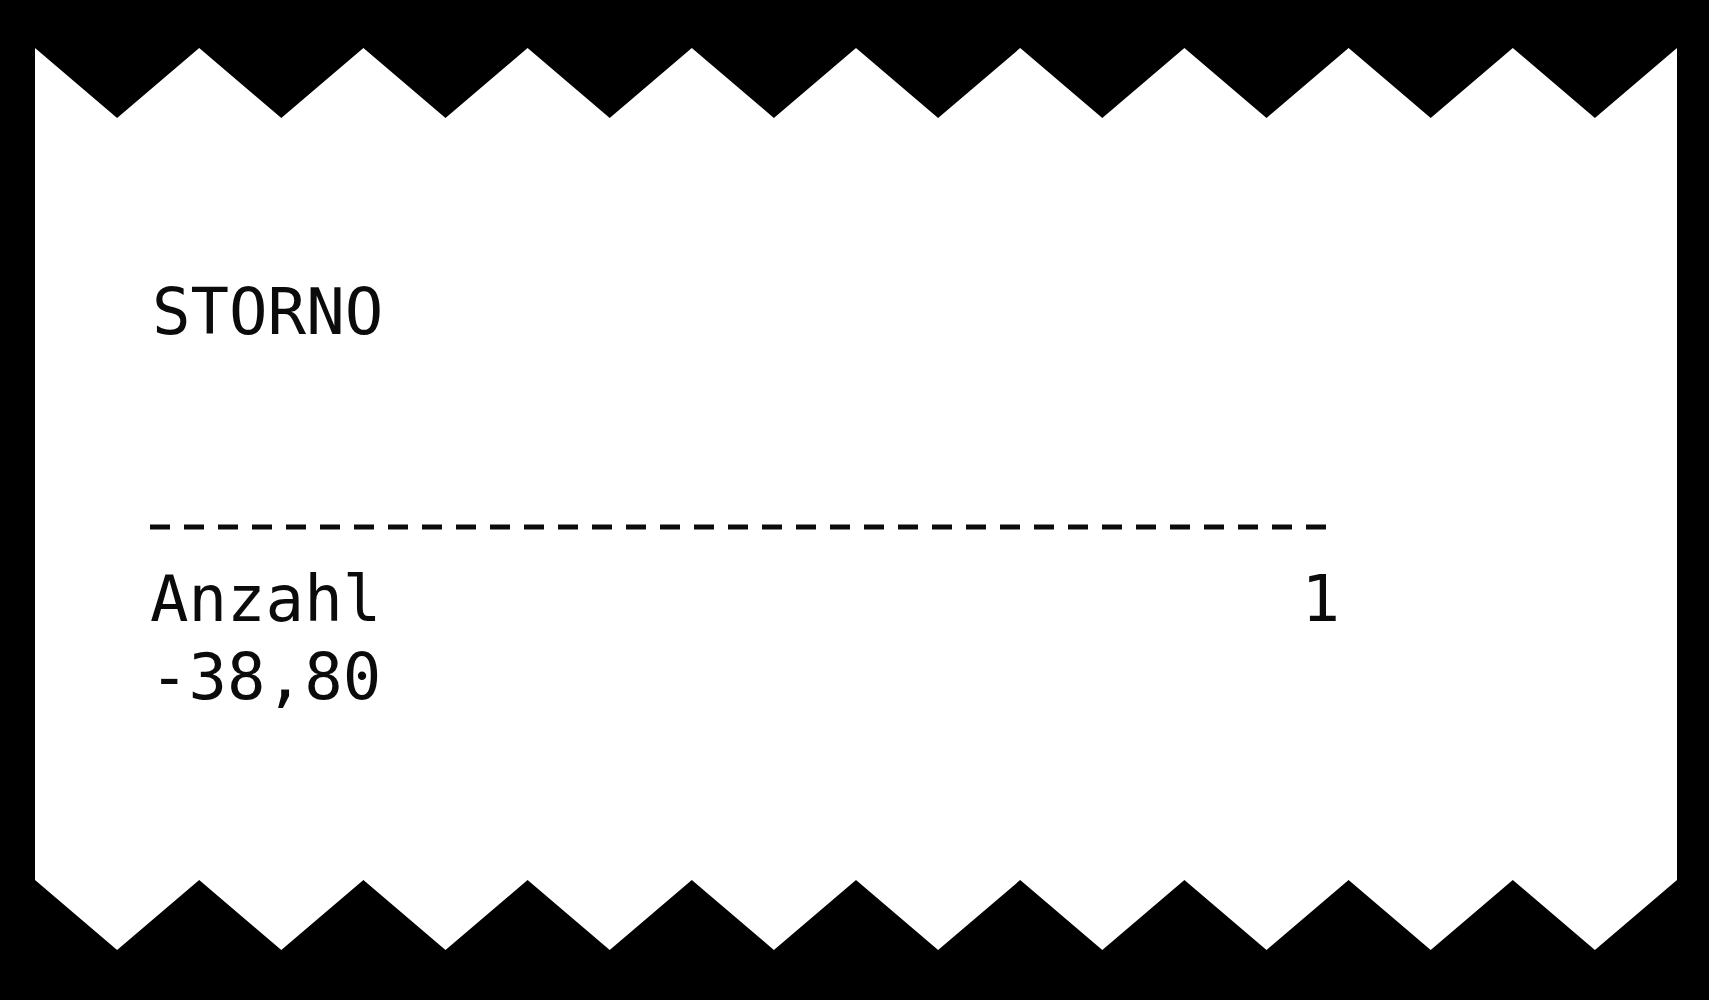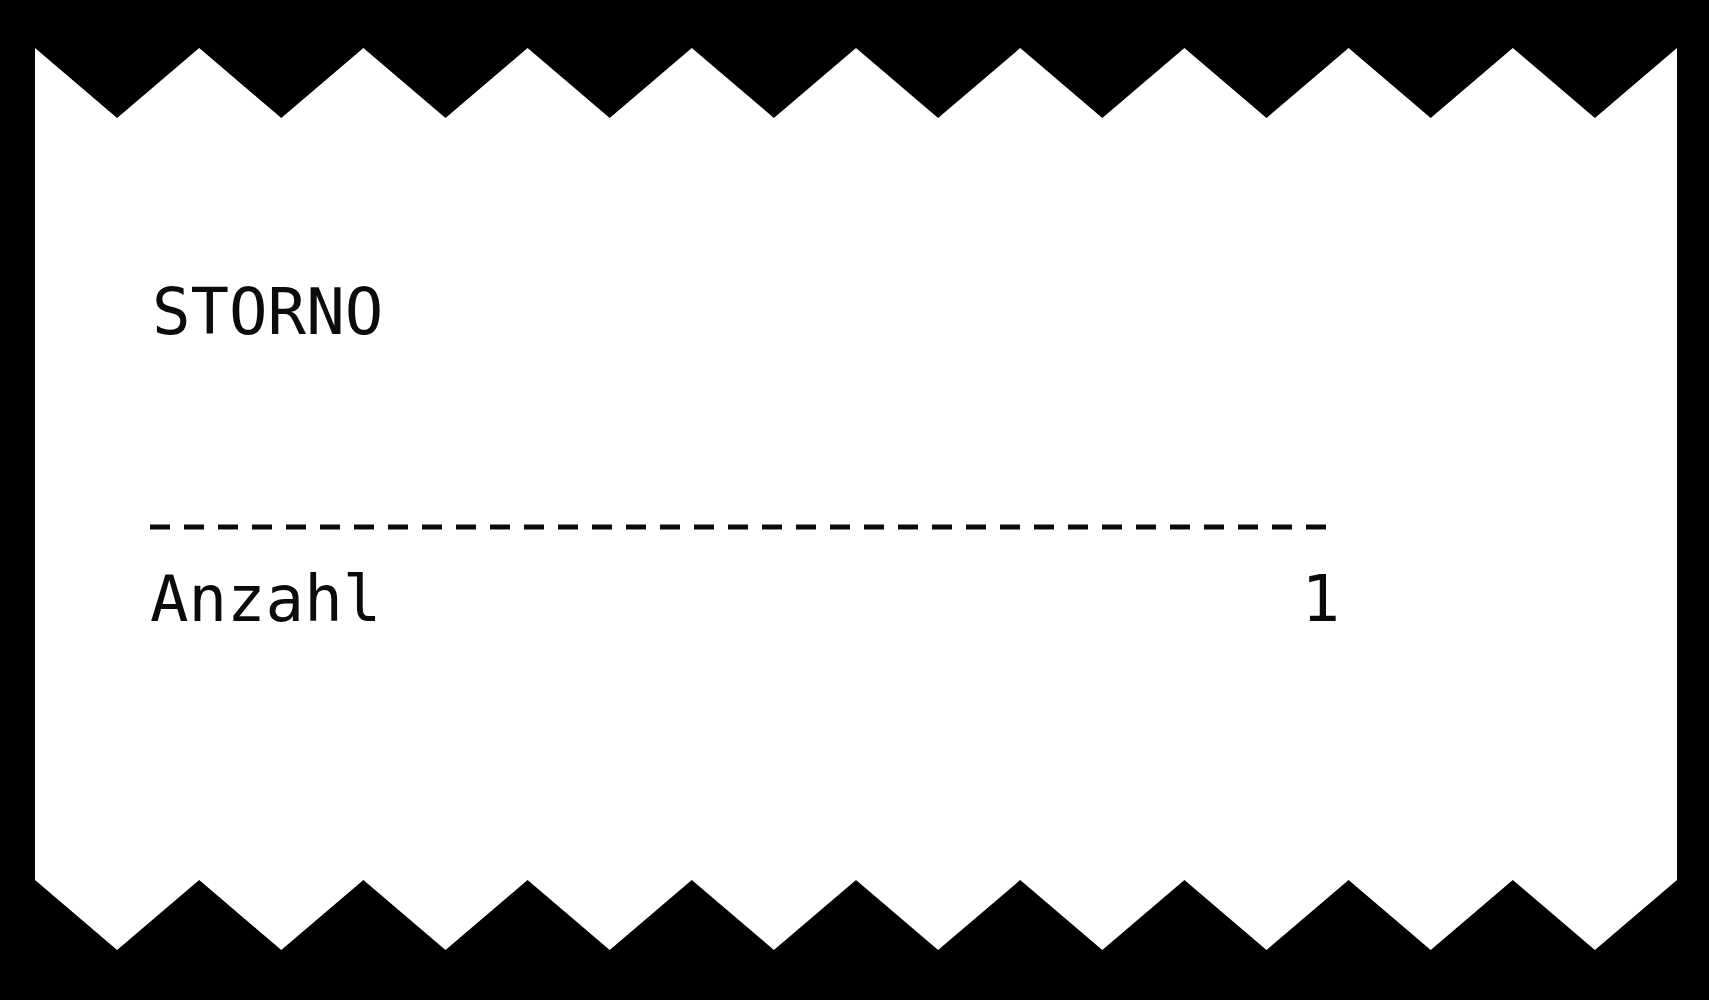--- a/index.html
+++ b/index.html
@@ -121,18 +121,19 @@
       </div>
 
       <div class="rows">
 
         <div class="row">
           <span class="row-label">Anzahl</span>
           <span class="row-value">1</span>
         </div>
 
         <div class="row">
+          <span class="row-value">-38,80</span>
         </div>
 
       </div>
     </div>
   </div>
 </div>
 
 </body></html>

